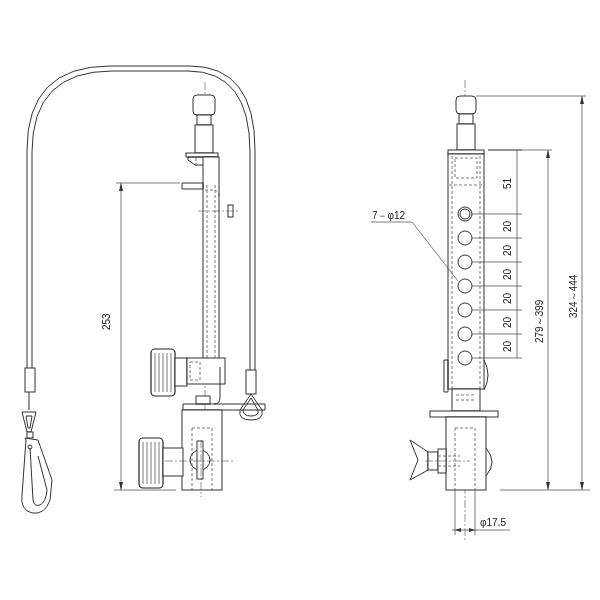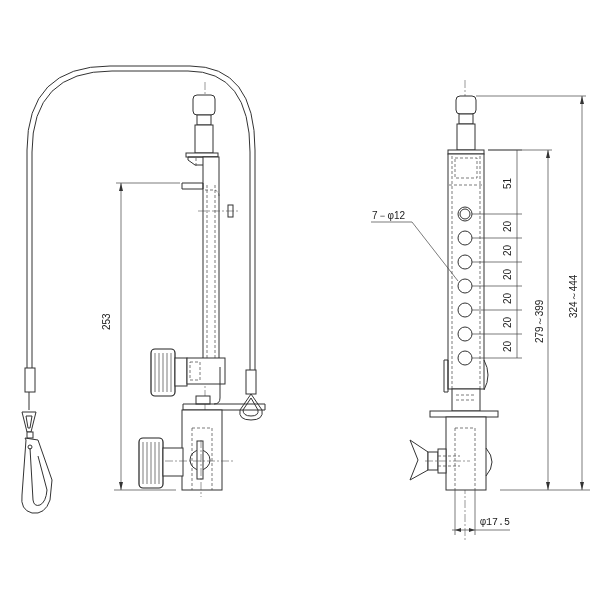--- a/index.html
+++ b/index.html
@@ -183,15 +183,15 @@
 <div class="lbl" style="left:502px;top:232px;transform:rotate(-90deg);transform-origin:left top;">20</div>
 <div class="lbl" style="left:502px;top:256px;transform:rotate(-90deg);transform-origin:left top;">20</div>
 <div class="lbl" style="left:502px;top:280px;transform:rotate(-90deg);transform-origin:left top;">20</div>
 <div class="lbl" style="left:502px;top:304px;transform:rotate(-90deg);transform-origin:left top;">20</div>
 <div class="lbl" style="left:502px;top:328px;transform:rotate(-90deg);transform-origin:left top;">20</div>
 <div class="lbl" style="left:502px;top:352px;transform:rotate(-90deg);transform-origin:left top;">20</div>
 
 <div class="lbl" style="left:533px;top:343px;transform:rotate(-90deg);transform-origin:left top;">279～399</div>
 <div class="lbl" style="left:567px;top:318px;transform:rotate(-90deg);transform-origin:left top;">324～444</div>
 
-<div class="lbl" style="left:480px;top:517px;font-family:Liberation Mono, monospace;">φ17.5</div>
+<div class="lbl" style="left:480px;top:517px;">φ17.5</div>
 
 </div>
 
 </body></html>

